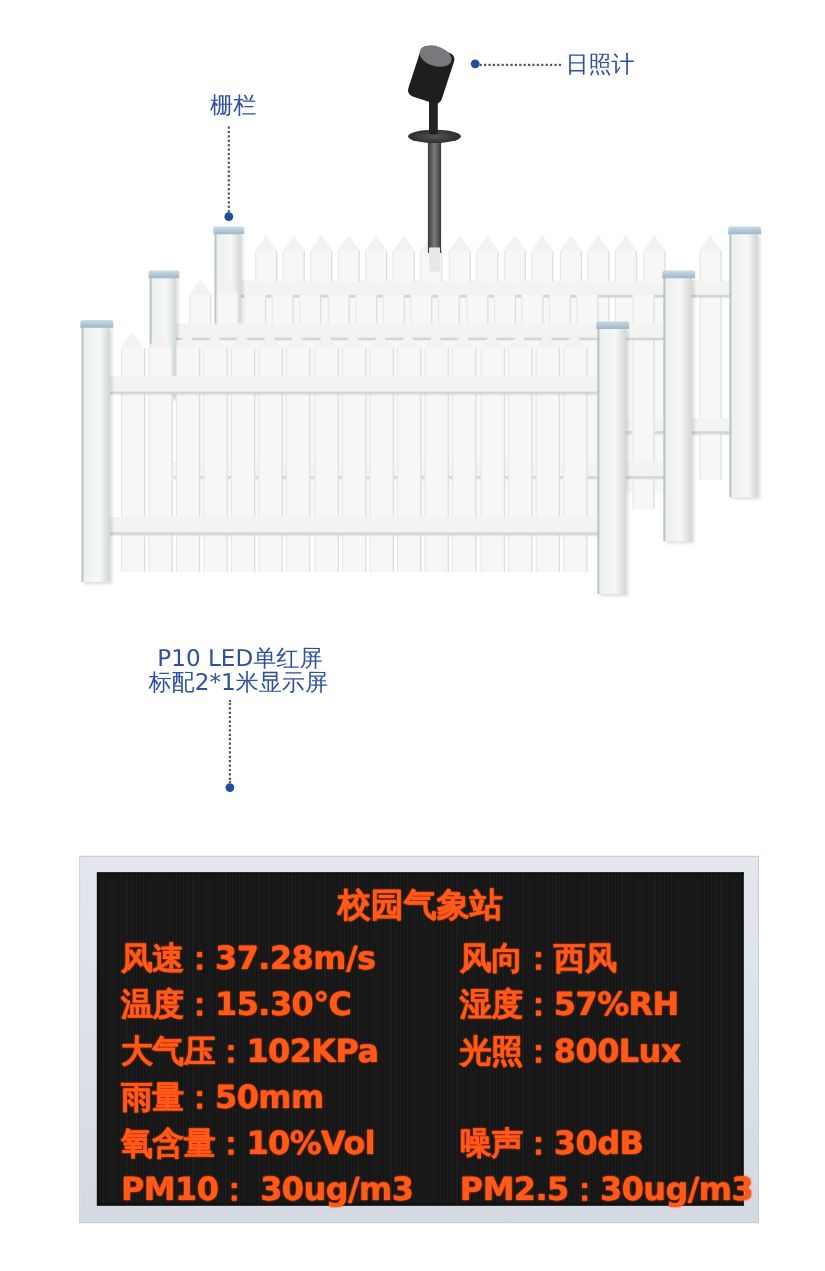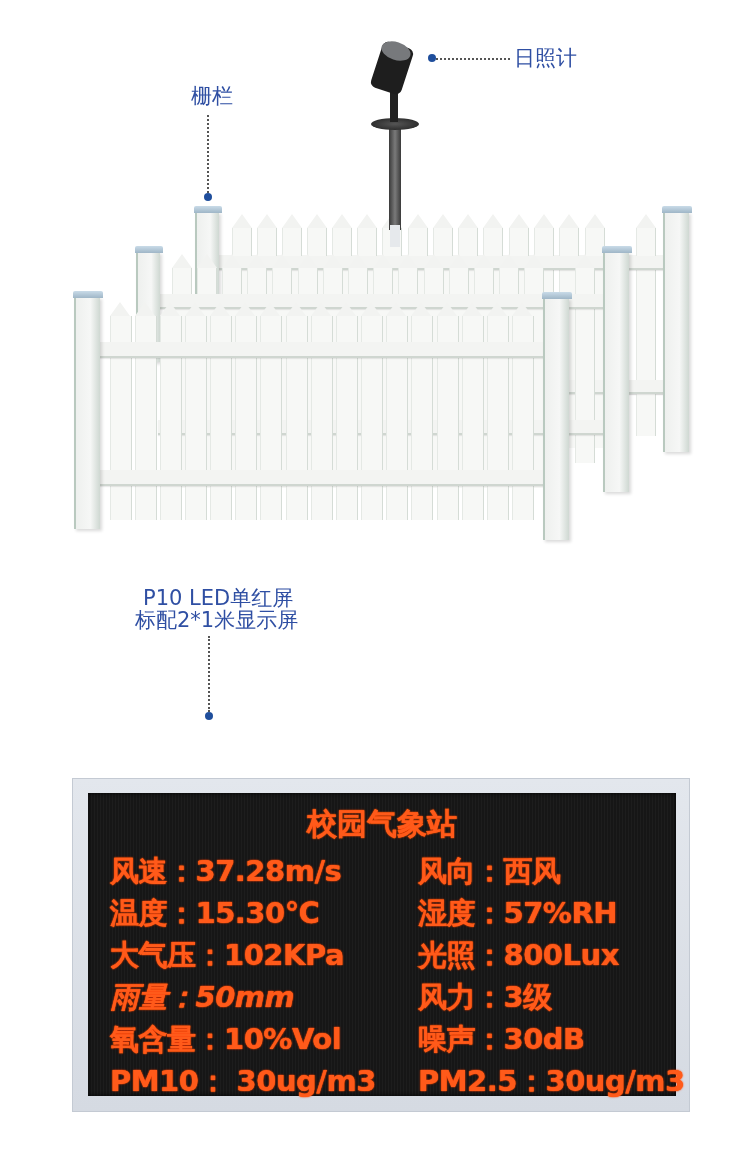--- a/index.html
+++ b/index.html
@@ -157,22 +157,21 @@
 
     <div class="led-row" style="top:58px;">风速：37.28m/s</div>
     <div class="led-row c2" style="top:58px;">风向：西风</div>
 
     <div class="led-row" style="top:100px;">温度：15.30℃</div>
     <div class="led-row c2" style="top:100px;">湿度：57%RH</div>
 
     <div class="led-row" style="top:142px;">大气压：102KPa</div>
     <div class="led-row c2" style="top:142px;">光照：800Lux</div>
 
-    <div class="led-row" style="top:184px;font-style:italic;">雨量：50mm</div>
-    <div class="led-row c2" style="top:184px;">风力：3级</div>
+    <div class="led-row" style="top:184px;">雨量：50mm</div>
 
     <div class="led-row" style="top:226px;">氧含量：10%Vol</div>
     <div class="led-row c2" style="top:226px;">噪声：30dB</div>
 
     <div class="led-row" style="top:268px;">PM10： 30ug/m3</div>
     <div class="led-row c2" style="top:268px;">PM2.5：30ug/m3</div>
 
   </div>
 </div>
 

